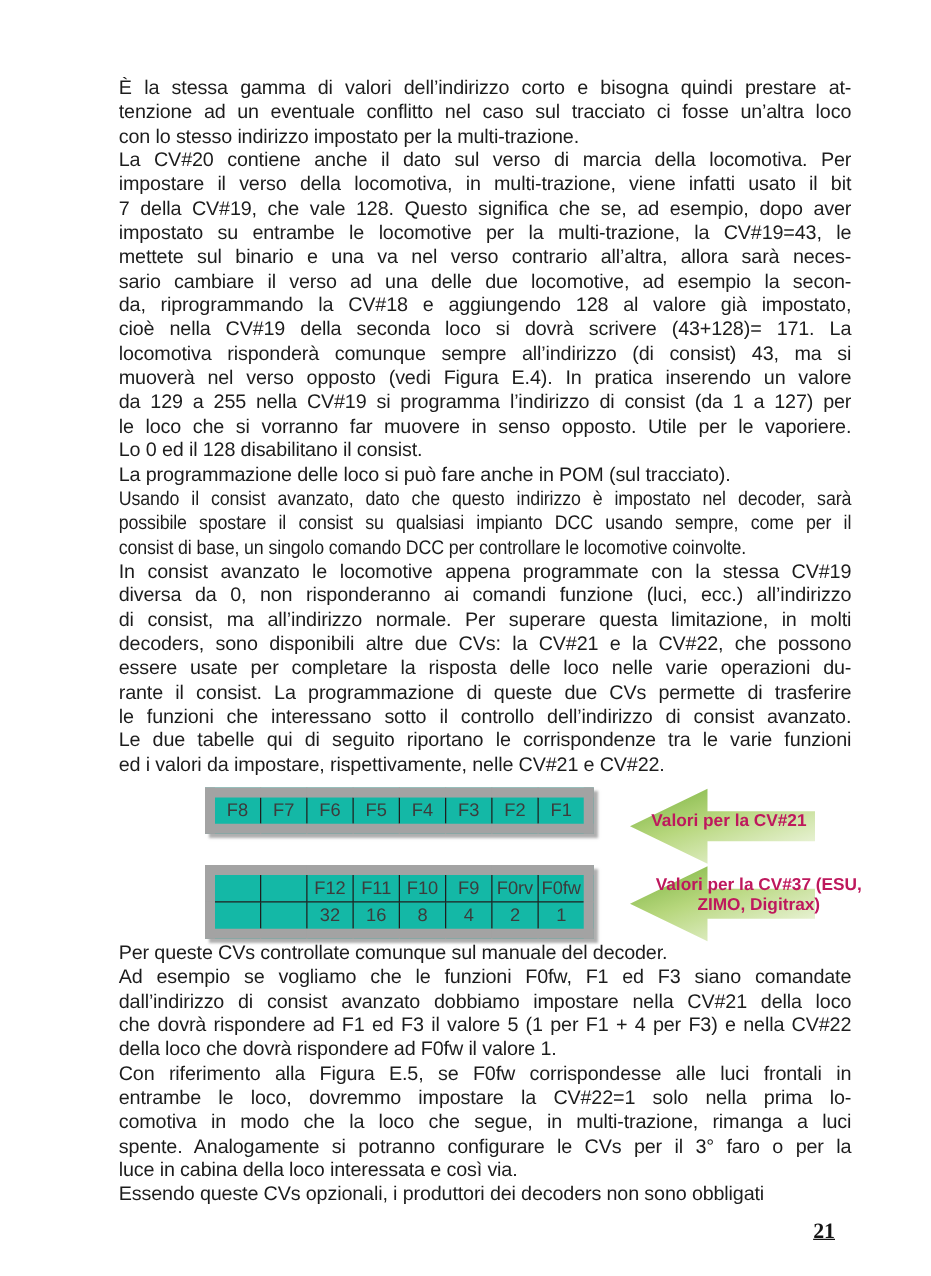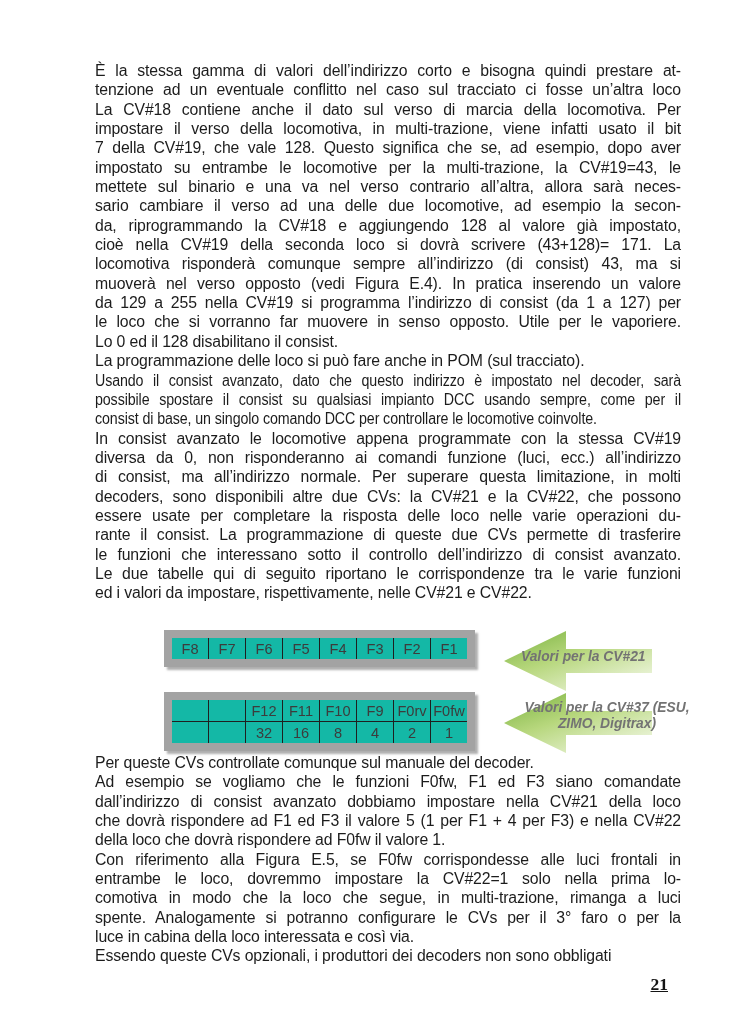--- a/index.html
+++ b/index.html
@@ -24,41 +24,42 @@
   .cv-table-1{top:630px;}
   .cv-table-2{top:692px;}
   .cv-table td{
     width:36px;height:21px;border:1.5px solid #1f1f1f;padding:0;
     text-align:center;vertical-align:middle;font-size:14.6px;color:#3c3c3c;
   }
   .arrow-wrap{position:absolute;width:158px;height:64px;}
   .arrow-1{left:500px;top:628px;}
   .arrow-2{left:500px;top:690px;}
   .arrow-label{
-    position:absolute;font-weight:bold;font-size:13.8px;color:#737373;line-height:15.5px;font-style:italic;
+    position:absolute;font-weight:bold;font-size:13.8px;color:#be185d;line-height:15.5px;
   }
   .arrow-label-1{left:521px;top:649px;white-space:nowrap;}
   .arrow-label-2{left:506px;top:700px;width:202px;text-align:center;}
   .pagenum{
     position:absolute;left:82px;top:974px;width:586px;text-align:right;
     font-family:"Liberation Serif", serif;font-weight:bold;font-size:17.5px;color:#141414;text-decoration:underline;
   }
 </style>
 </head>
 <body>
 
 <div class="page">
 
   <div class="text-block text-top">
     <div class="para">
         <div class="line">È la stessa gamma di valori dell’indirizzo corto e bisogna quindi prestare at-</div>
         <div class="line">tenzione ad un eventuale conflitto nel caso sul tracciato ci fosse un’altra loco</div>
+        <div class="line last">con lo stesso indirizzo impostato per la multi-trazione.</div>
       </div>
     <div class="para">
-        <div class="line">La CV#18 contiene anche il dato sul verso di marcia della locomotiva. Per</div>
+        <div class="line">La CV#20 contiene anche il dato sul verso di marcia della locomotiva. Per</div>
         <div class="line">impostare il verso della locomotiva, in multi-trazione, viene infatti usato il bit</div>
         <div class="line">7 della CV#19, che vale 128. Questo significa che se, ad esempio, dopo aver</div>
         <div class="line">impostato su entrambe le locomotive per la multi-trazione, la CV#19=43, le</div>
         <div class="line">mettete sul binario e una va nel verso contrario all’altra, allora sarà neces-</div>
         <div class="line">sario cambiare il verso ad una delle due locomotive, ad esempio la secon-</div>
         <div class="line">da, riprogrammando la CV#18 e aggiungendo 128 al valore già impostato,</div>
         <div class="line">cioè nella CV#19 della seconda loco si dovrà scrivere (43+128)= 171. La</div>
         <div class="line">locomotiva risponderà comunque sempre all’indirizzo (di consist) 43, ma si</div>
         <div class="line">muoverà nel verso opposto (vedi Figura E.4). In pratica inserendo un valore</div>
         <div class="line">da 129 a 255 nella CV#19 si programma l’indirizzo di consist (da 1 a 127) per</div>

